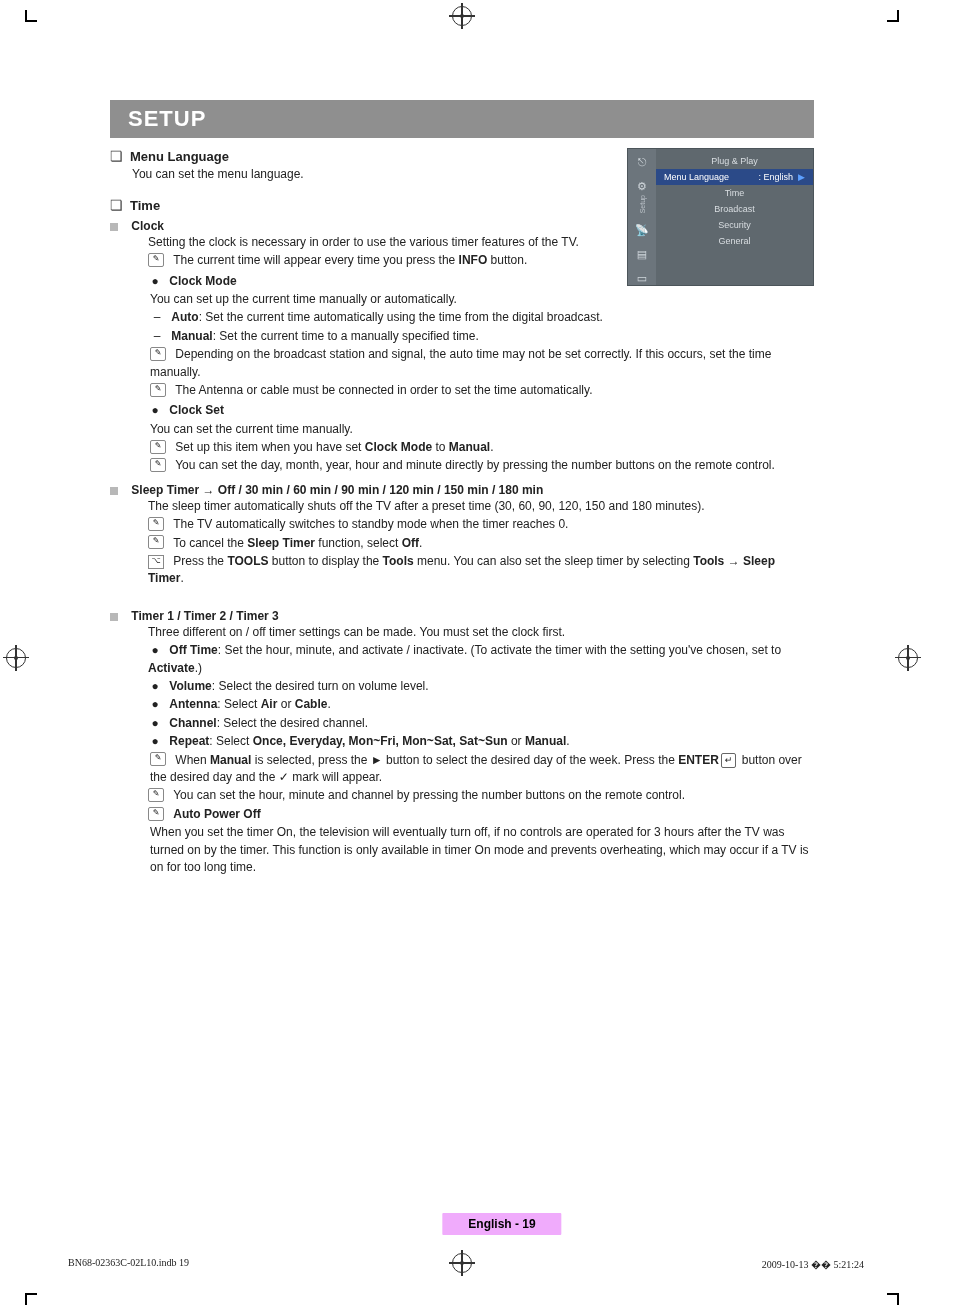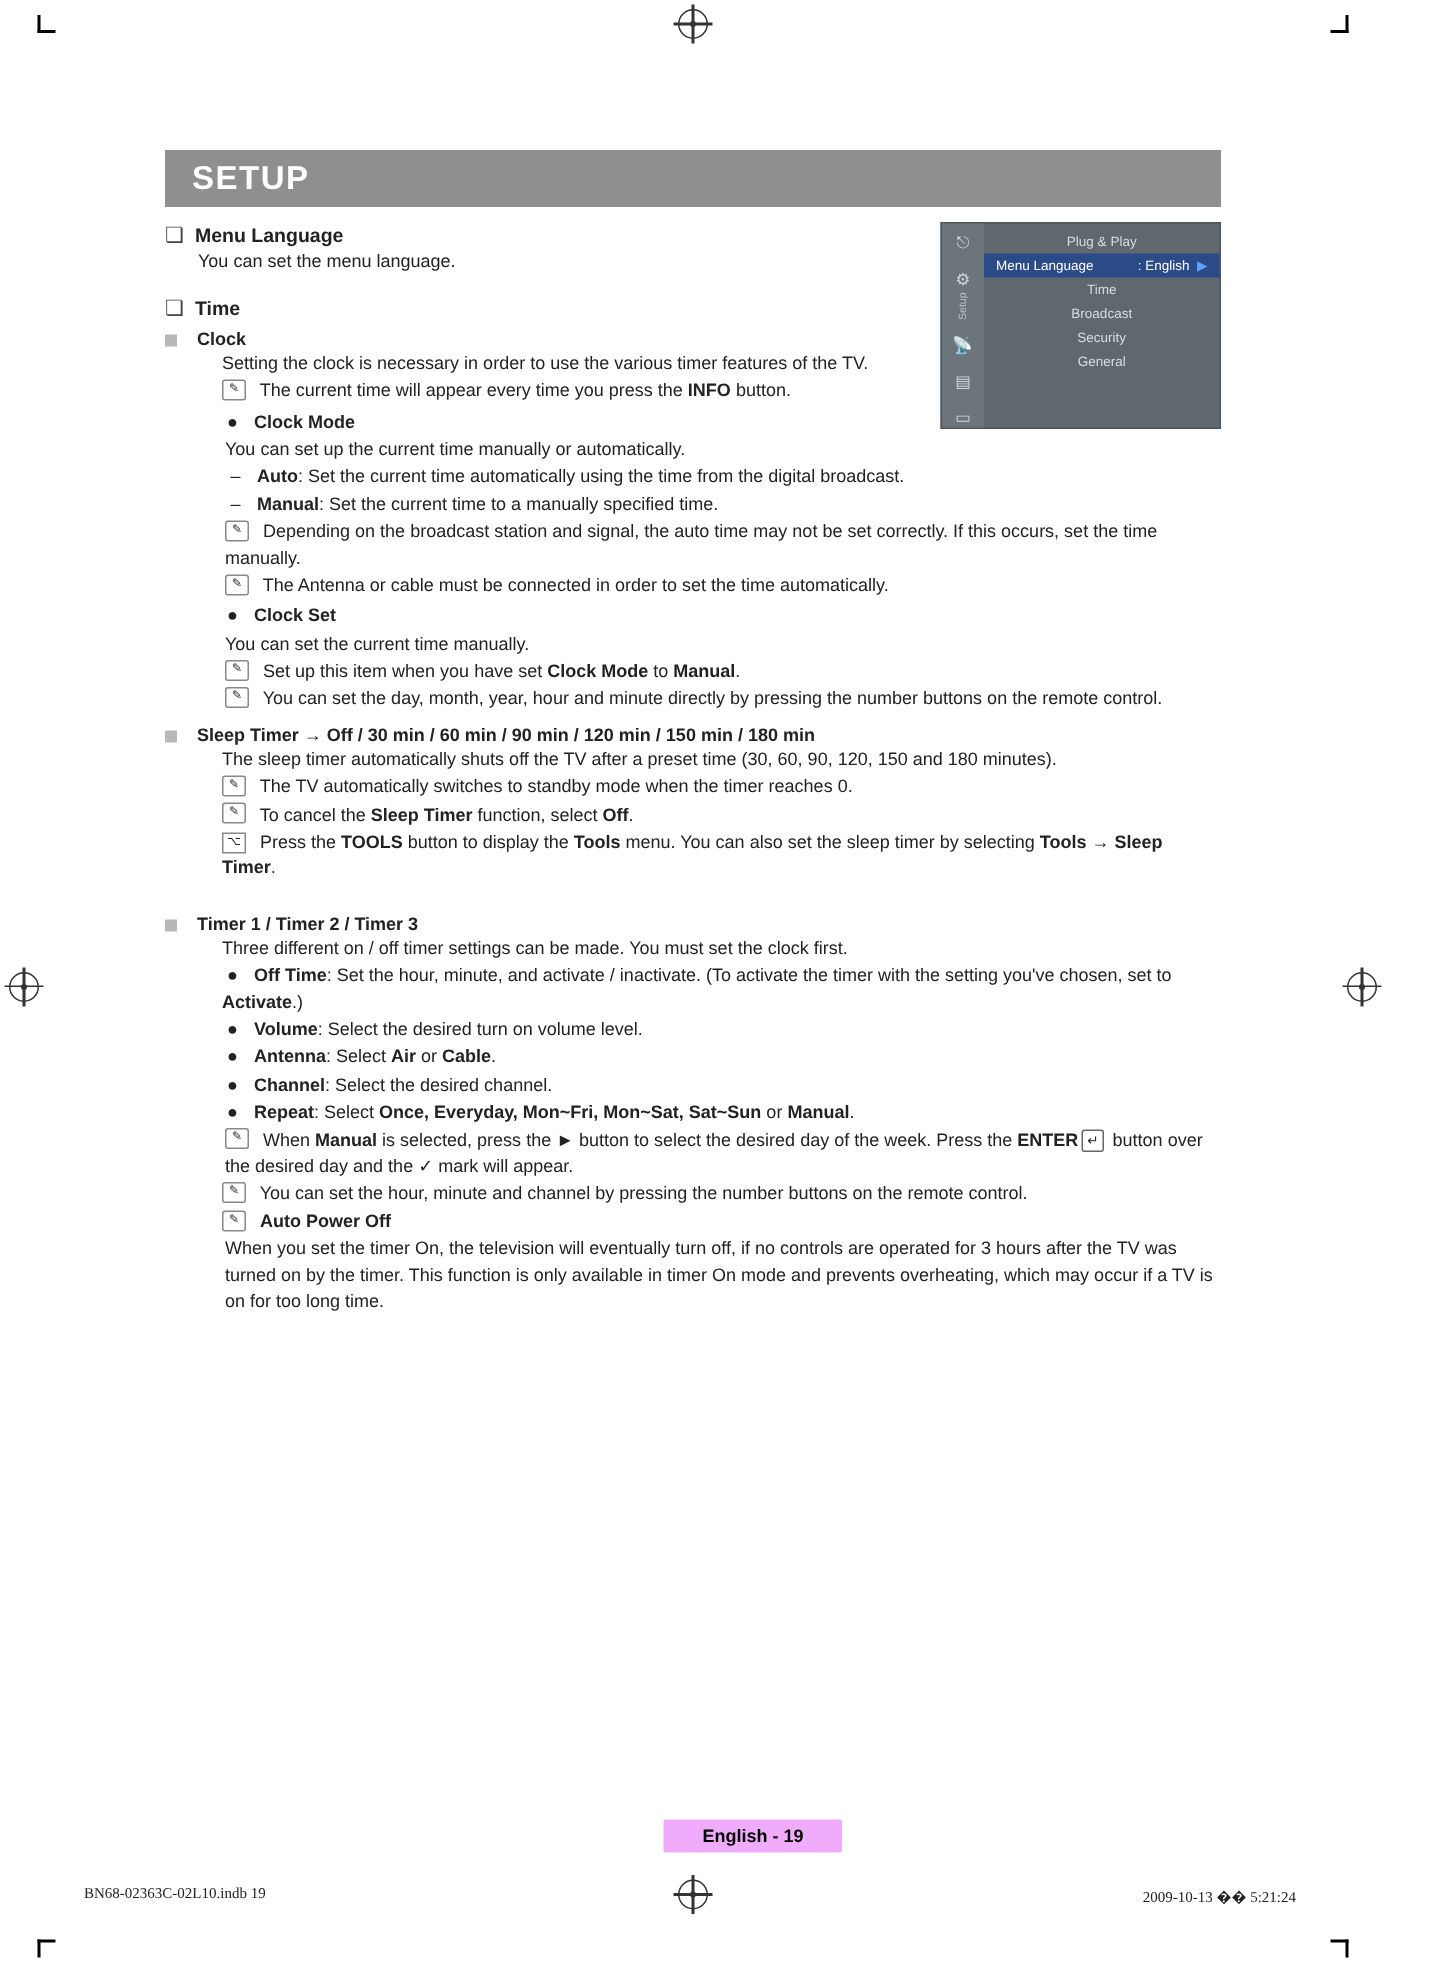--- a/index.html
+++ b/index.html
@@ -129,21 +129,21 @@
   .enter-icon{display:inline-block;border:1px solid #666;border-radius:2px;padding:0 3px;font-size:9px;vertical-align:middle;margin:0 2px;}
   .check{font-family:Arial;}
   .sub2{margin-left:40px;font-size:12px;line-height:1.45;margin-top:1px;}
 
   .page-foot {
     position:absolute;left:50%;bottom:80px;transform:translateX(-50%);
     background:#f0abfc;color:#000;font-size:12px;font-weight:bold;
     padding:4px 26px;border-radius:1px;margin-left:40px;
   }
   .print-line{
-    position:absolute;bottom:44px;left:56px;right:60px;
+    position:absolute;bottom:44px;left:68px;right:60px;
     display:flex;justify-content:space-between;font-size:10px;color:#222;
     font-family: "Times New Roman", serif;
   }
 </style>
 </head>
 <body>
 
 <div class="page">
 
   <div class="crop-top">

